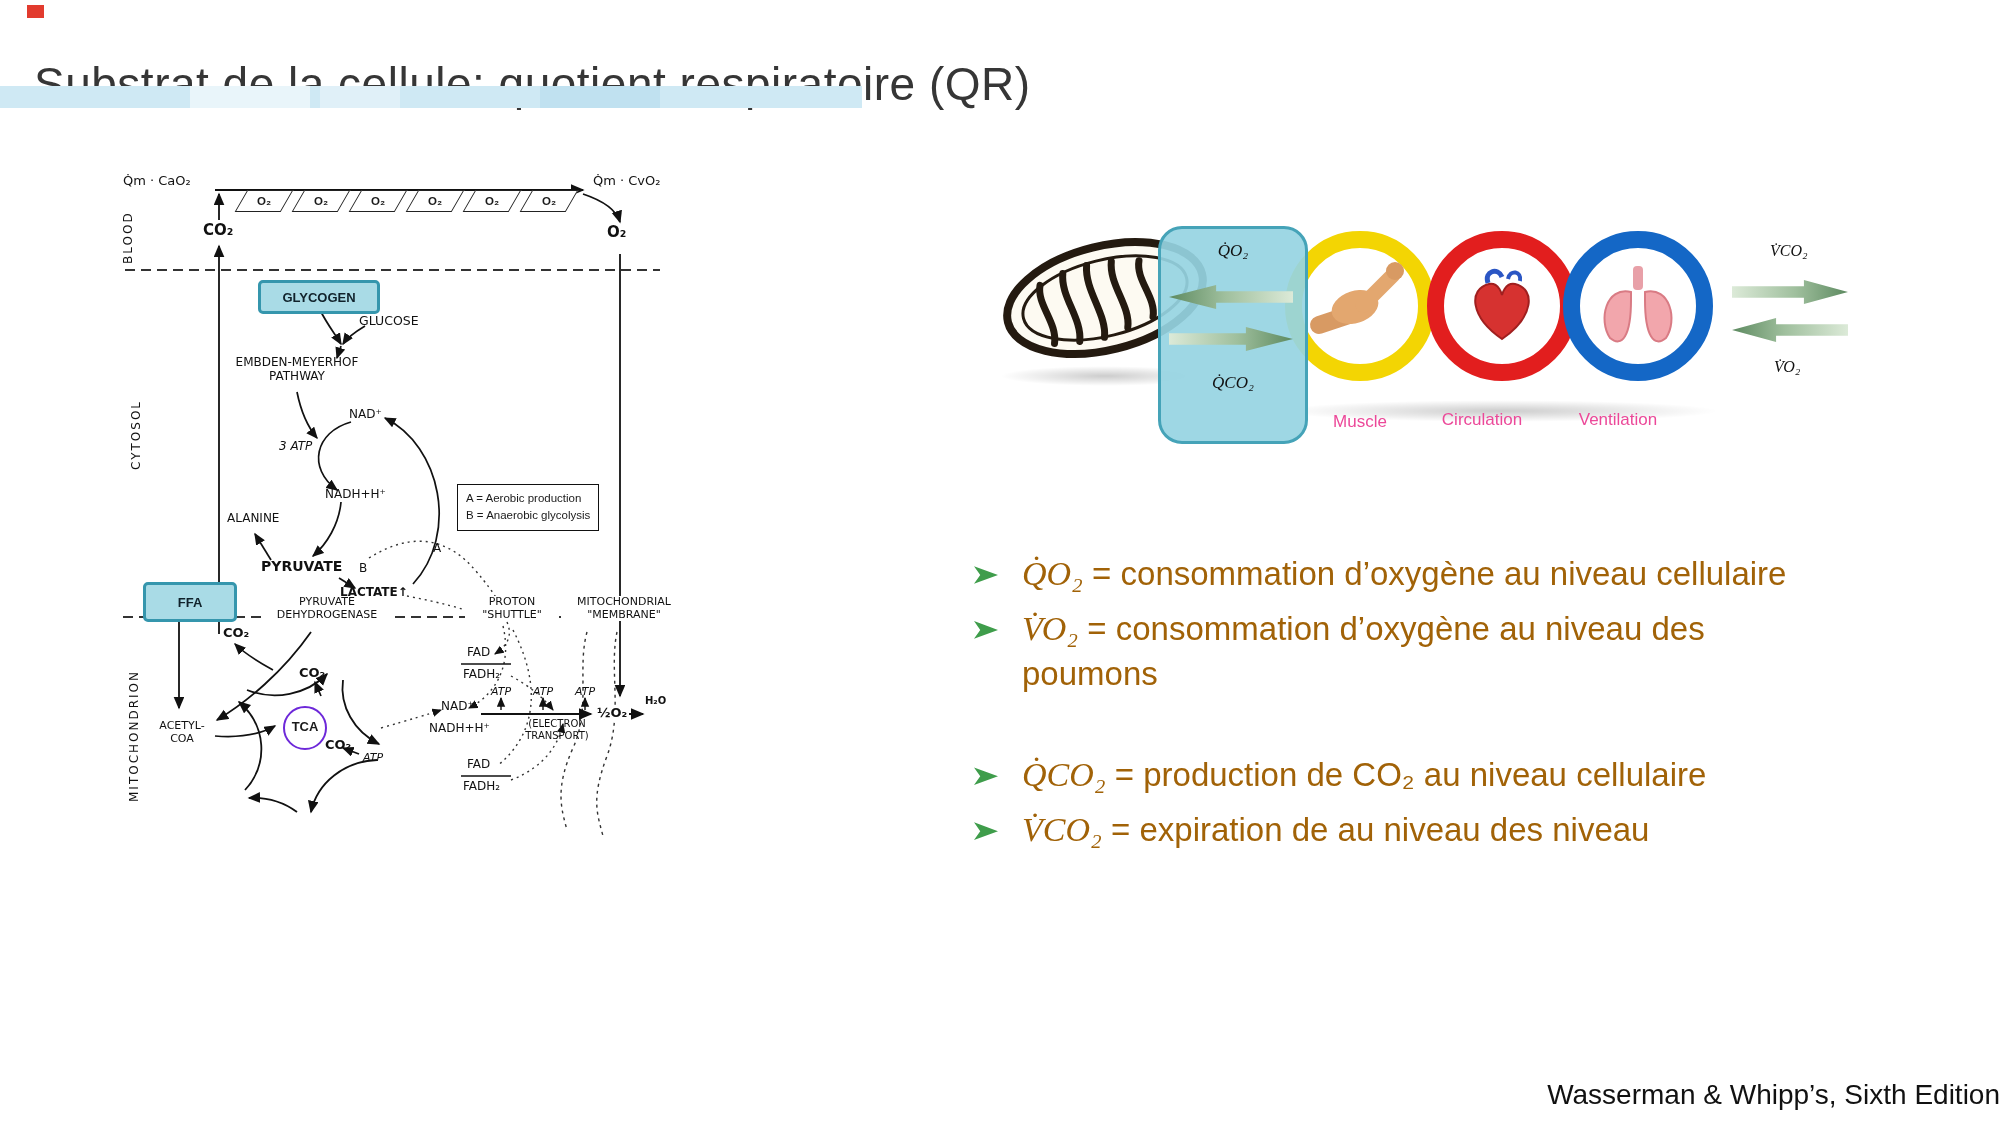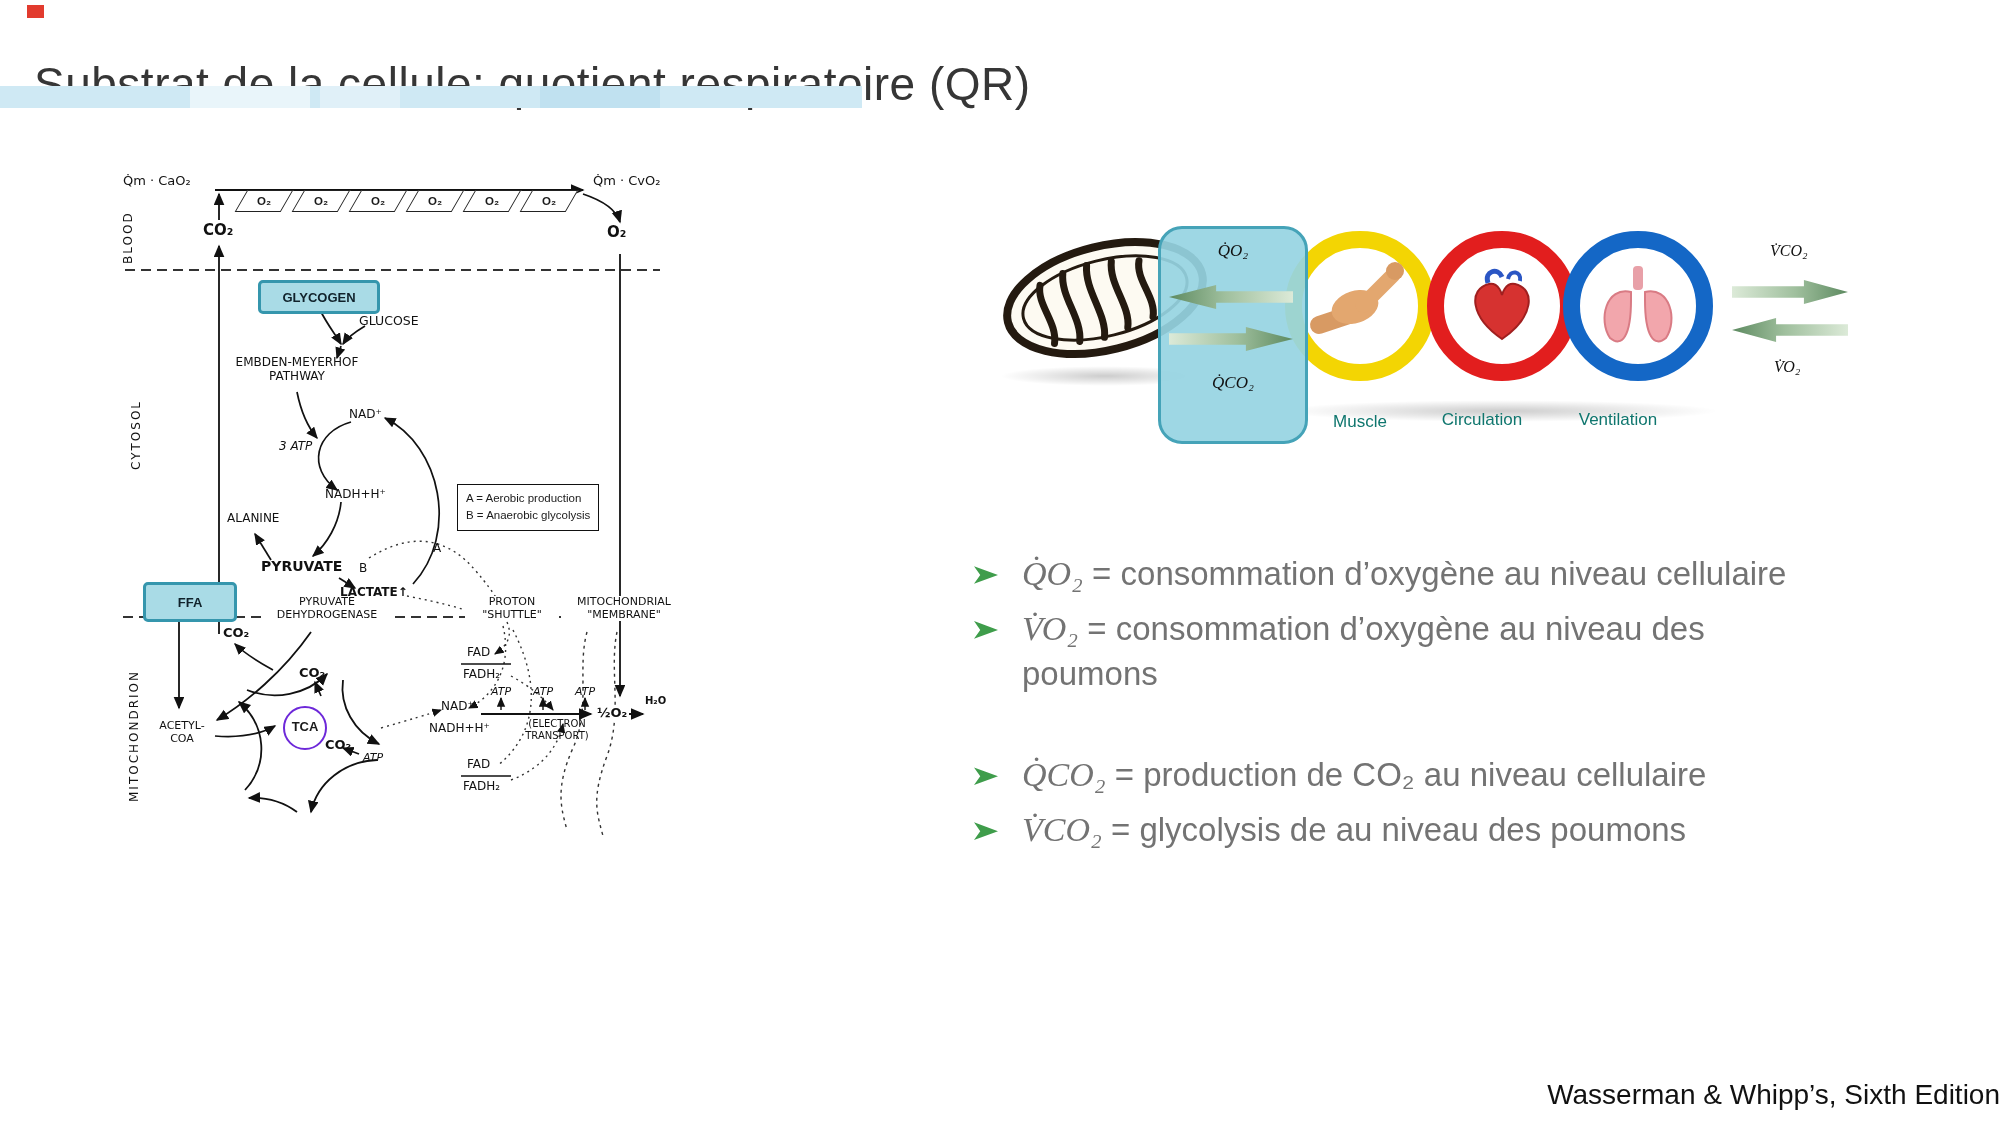--- a/index.html
+++ b/index.html
@@ -39,33 +39,33 @@
   .legend span{display:block;white-space:nowrap;}
 
   
   .physio{position:absolute;left:980px;top:168px;width:1012px;height:305px;}
   .shadow{position:absolute;background:radial-gradient(ellipse,rgba(0,0,0,.20),transparent 70%);}
   .ring{position:absolute;width:150px;height:150px;box-sizing:border-box;border-radius:50%;
         background:#fff;z-index:1;display:flex;align-items:center;justify-content:center;}
   .ring.yellow{border:17px solid #f3d503;}
   .ring.red{border:17px solid #e21e1e;}
   .ring.blue{border:17px solid #1467c6;}
-  .ring-label{position:absolute;font-size:17px;color:#0f766e;text-align:center;}
+  .ring-label{position:absolute;font-size:17px;color:#ec4899;text-align:center;}
   .cell-box{position:absolute;left:178px;top:58px;width:144px;height:212px;border-radius:24px;
             background:rgba(150,212,226,.92);border:3px solid #45a3b8;z-index:3;}
   .math{font-family:"Liberation Serif",serif;font-style:italic;}
   .gas-label{position:absolute;font-size:17px;color:#111;}
   .garrow{position:absolute;height:24px;}
   .garrow.right{background:linear-gradient(90deg,#dcead8 0%,#9fbf9d 55%,#5d8a60 100%);
      clip-path:polygon(0 26%,62% 26%,62% 0,100% 50%,62% 100%,62% 74%,0 74%);}
   .garrow.left{background:linear-gradient(270deg,#dcead8 0%,#9fbf9d 55%,#5d8a60 100%);
      clip-path:polygon(100% 26%,38% 26%,38% 0,0 50%,38% 100%,38% 74%,100% 74%);}
 
   
-  .bullets{position:absolute;left:972px;top:552px;width:990px;font-size:33px;color:#737373;}
+  .bullets{position:absolute;left:972px;top:552px;width:990px;font-size:33px;color:#a16207;}
   .bullet{position:relative;padding-left:50px;margin-bottom:10px;line-height:1.32;}
   .bullet .marker{position:absolute;left:2px;top:12px;width:24px;height:22px;background:#3f9d4b;
                   clip-path:polygon(0 10%,100% 50%,0 90%,26% 50%);}
   .bullet .sym{font-family:"Liberation Serif",serif;font-style:italic;font-size:34px;}
   .bullet .txt{white-space:pre-line;}
   .group-gap{height:48px;}
 
   .credit{position:absolute;right:18px;bottom:14px;font-size:28px;color:#111;}
 </style>
 </head>
@@ -298,19 +298,19 @@
     </div>
     <div class="group-gap"></div>
     <div class="bullet">
       <span class="marker"></span>
       <span class="sym">Q̇CO₂</span>
       <span class="txt">= production de CO₂ au niveau cellulaire</span>
     </div>
     <div class="bullet">
       <span class="marker"></span>
       <span class="sym">V̇CO₂</span>
-      <span class="txt">= glycolysis de  au niveau des poumons</span>
+      <span class="txt">= expiration de  au niveau des niveau</span>
     </div>
   </div>
 
   <div class="credit">Wasserman &amp; Whipp’s, Sixth Edition</div>
 
 </div>
 
 </body></html>

